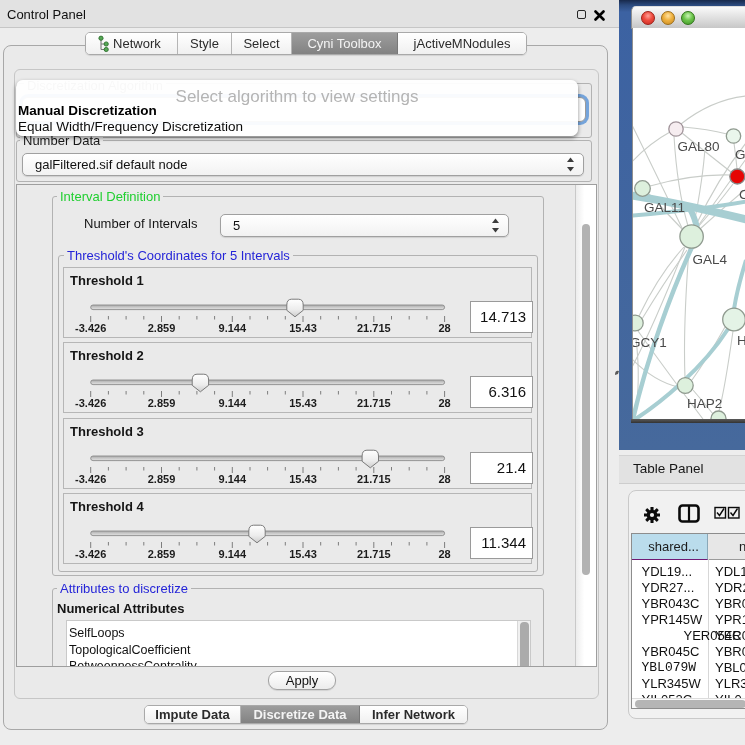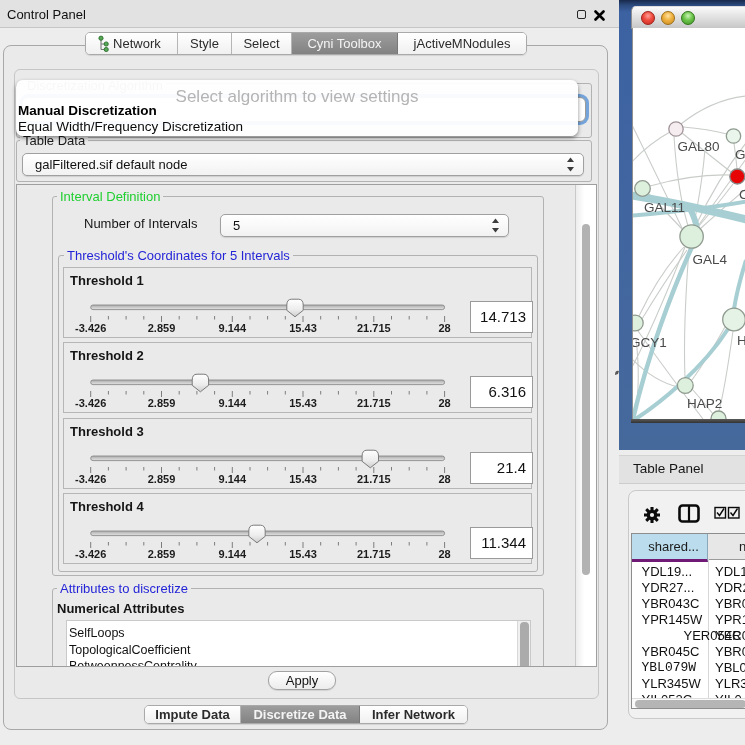--- a/index.html
+++ b/index.html
@@ -49,21 +49,21 @@
   <circle cx="5" cy="3.2" r="2.1" fill="#55a855" stroke="#2c6e2c" stroke-width="0.9"></circle>
   <circle cx="10.2" cy="9" r="2.1" fill="#55a855" stroke="#2c6e2c" stroke-width="0.9"></circle>
   <circle cx="10.2" cy="14.5" r="2.1" fill="#55a855" stroke="#2c6e2c" stroke-width="0.9"></circle>
 </svg>
 
 <div class="groupbox" style="left:16px;top:83px;width:574px;height:53px;"></div>
 <div class="grouptitle" style="left:24px;top:79px;color:#6a6a6a;">Discretization Algorithm</div>
 <div class="abs" style="left:22px;top:97px;width:562px;height:23px;border:1px solid #9a9a9a;border-radius:6px;background:#fff;box-shadow:0 0 0 3px rgba(96,152,216,0.85);"></div>
 
 <div class="groupbox" style="left:16px;top:140px;width:574px;height:40px;"></div>
-<div class="grouptitle" style="left:20px;top:134px;color:#1a1a1a;">Table Data</div>
+<div class="grouptitle" style="left:20px;top:134px;color:#1a1a1a;">Number Data</div>
 <div class="combo" style="left:22px;top:153px;width:560px;height:21px;">
   <div class="combotext">galFiltered.sif default node</div>
   <svg class="arrows" width="9" height="15" viewBox="0 0 9 15">
         <path d="M4.5,0.5 L8,5 L1,5 Z" fill="#3c3c3c"></path>
         <path d="M4.5,14.5 L8,10 L1,10 Z" fill="#3c3c3c"></path>
       </svg>
 </div>
 
 <div class="abs" style="left:16px;top:184px;width:579px;height:481px;border:1px solid #9e9e9e;background:#eaeaea;overflow:hidden;">
 
@@ -317,21 +317,21 @@
 </svg>
 <svg class="abs" style="left:714px;top:506px;" width="28" height="13" viewBox="0 0 28 13">
   <g fill="none" stroke="#0a0a0a" stroke-width="1.4">
     <rect x="1" y="1.5" width="10.5" height="10.5"></rect>
     <rect x="14.5" y="1.5" width="10.5" height="10.5"></rect>
     <path d="M3,6.5 L5.5,9.5 L10,2.5 M16.5,6.5 L19,9.5 L23.5,2.5"></path>
   </g>
 </svg>
 
 <div class="abs" style="left:631px;top:533px;width:114px;height:174px;border:1px solid #8d8d8d;background:#fff;overflow:hidden;">
-  <div class="abs" style="left:0;top:0;width:75px;height:25px;background:#badcec;border-right:1px solid #8aa8b8;border-bottom:3px solid #701a75;font-size:13px;color:#1c1c1c;text-align:center;text-indent:8px;line-height:25px;">shared...</div>
+  <div class="abs" style="left:0;top:0;width:75px;height:25px;background:#badcec;border-right:1px solid #8aa8b8;border-bottom:1px solid #701a75;font-size:13px;color:#1c1c1c;text-align:center;text-indent:8px;line-height:25px;">shared...</div>
   <div class="abs" style="left:76px;top:0;width:38px;height:25px;background:#e7e7e7;border-bottom:1px solid #9b9b9b;font-size:13px;color:#1c1c1c;padding-left:31px;line-height:25px;">na</div>
   <div class="abs" style="left:75.5px;top:25px;width:1px;height:139px;background:#d7d7d7;"></div>
   <div class="row1" style="top:30px;">YDL19...</div>
       <div class="row2" style="top:30px;">YDL1</div>
   <div class="row1" style="top:46px;">YDR27...</div>
       <div class="row2" style="top:46px;">YDR2</div>
   <div class="row1" style="top:62px;">YBR043C</div>
       <div class="row2" style="top:62px;">YBR0</div>
   <div class="row1" style="top:78px;">YPR145W</div>
       <div class="row2" style="top:78px;">YPR1</div>

